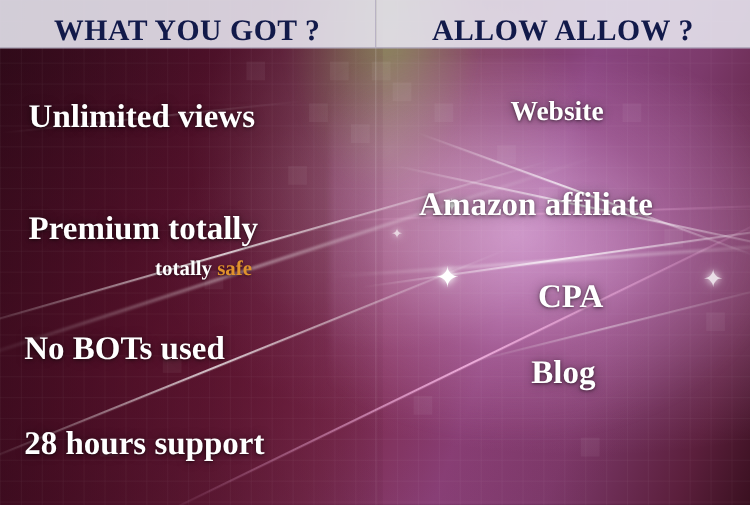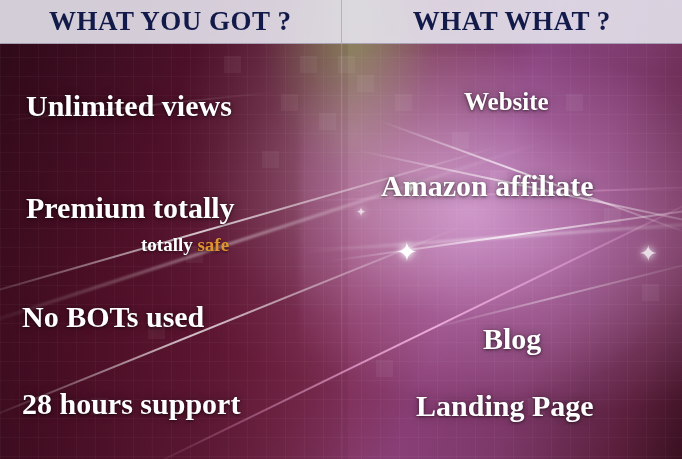--- a/index.html
+++ b/index.html
@@ -99,21 +99,21 @@
     left: 0; top: 0;
     width: 100%;
     height: 44px;
     display: flex;
     z-index: 6;
   }
   .hdr-cell {
     flex: 1 1 50%;
     background: rgba(228,226,236,0.90);
     display: flex;
-    align-items: center;
+    align-items: flex-end;
     justify-content: center;
     border-bottom: 1px solid rgba(120,110,140,0.5);
   }
   .hdr-cell.left { border-right: 1px solid rgba(150,140,170,0.55); }
   .hdr-text {
     font-family: "Liberation Serif", serif;
     font-weight: bold;
     font-size: 27px;
     color: #121a4a;
     letter-spacing: 0.5px;
@@ -225,35 +225,35 @@
   <div class="sparkle" style="left:396px; top:240px; font-size:26px;">✦</div>
   <div class="sparkle" style="left:404px; top:180px; font-size:16px;">✦</div>
   <div class="sparkle" style="left:639px; top:243px; font-size:22px; opacity:.8;">✦</div>
   <div class="sparkle" style="left:356px; top:206px; font-size:12px; opacity:.7;">✦</div>
 
   <div class="header">
     <div class="hdr-cell left">
       <div class="hdr-text">WHAT YOU GOT ?</div>
     </div>
     <div class="hdr-cell right">
-      <div class="hdr-text">WHAT WHAT ?</div>
+      <div class="hdr-text">ALLOW ALLOW ?</div>
     </div>
   </div>
 
   <div class="cols">
     <div class="col">
       <div class="item l1">Unlimited views</div>
       <div class="item l2">Premium totally</div>
       <div class="l2sub">
         <span>totally </span><span class="safe">safe</span>
       </div>
       <div class="item l3">No BOTs used</div>
       <div class="item l4">28 hours support</div>
     </div>
     <div class="col">
       <div class="item r1">Website</div>
       <div class="item r2">Amazon affiliate</div>
+      <div class="item r3">CPA</div>
       <div class="item r4">Blog</div>
-      <div class="item r5">Landing Page</div>
     </div>
   </div>
   <div class="divider"></div>
 </div>
 
 </body></html>

